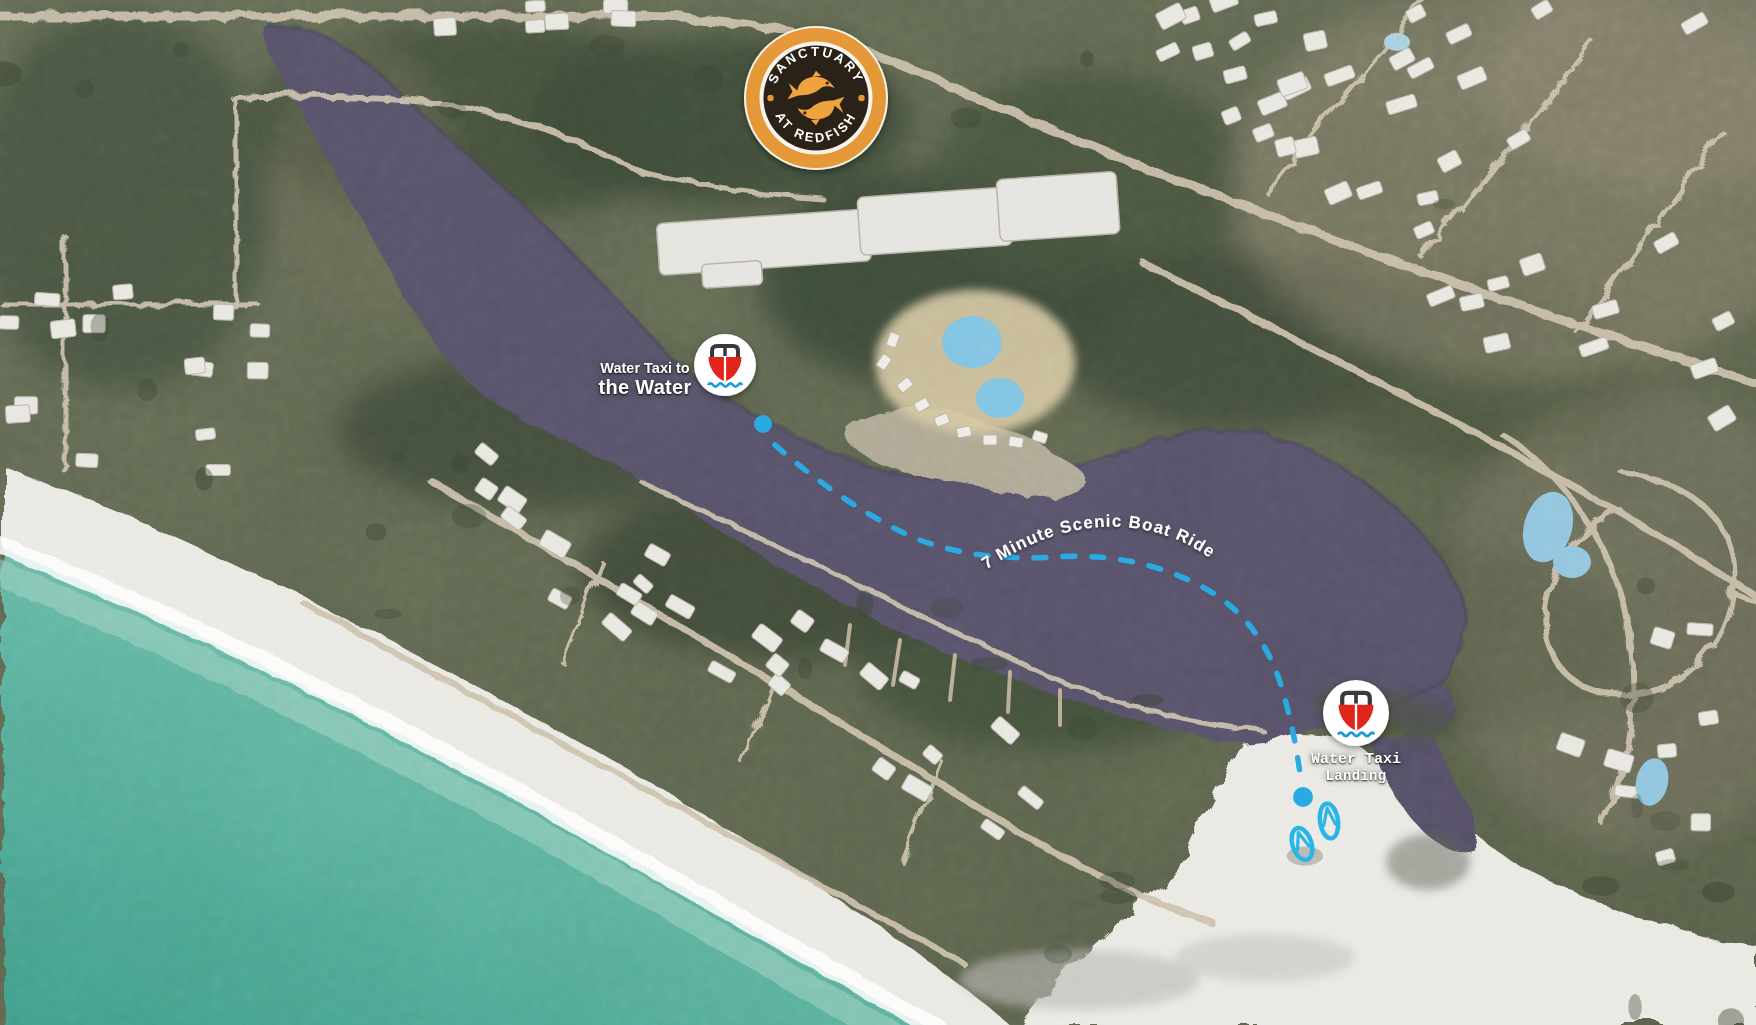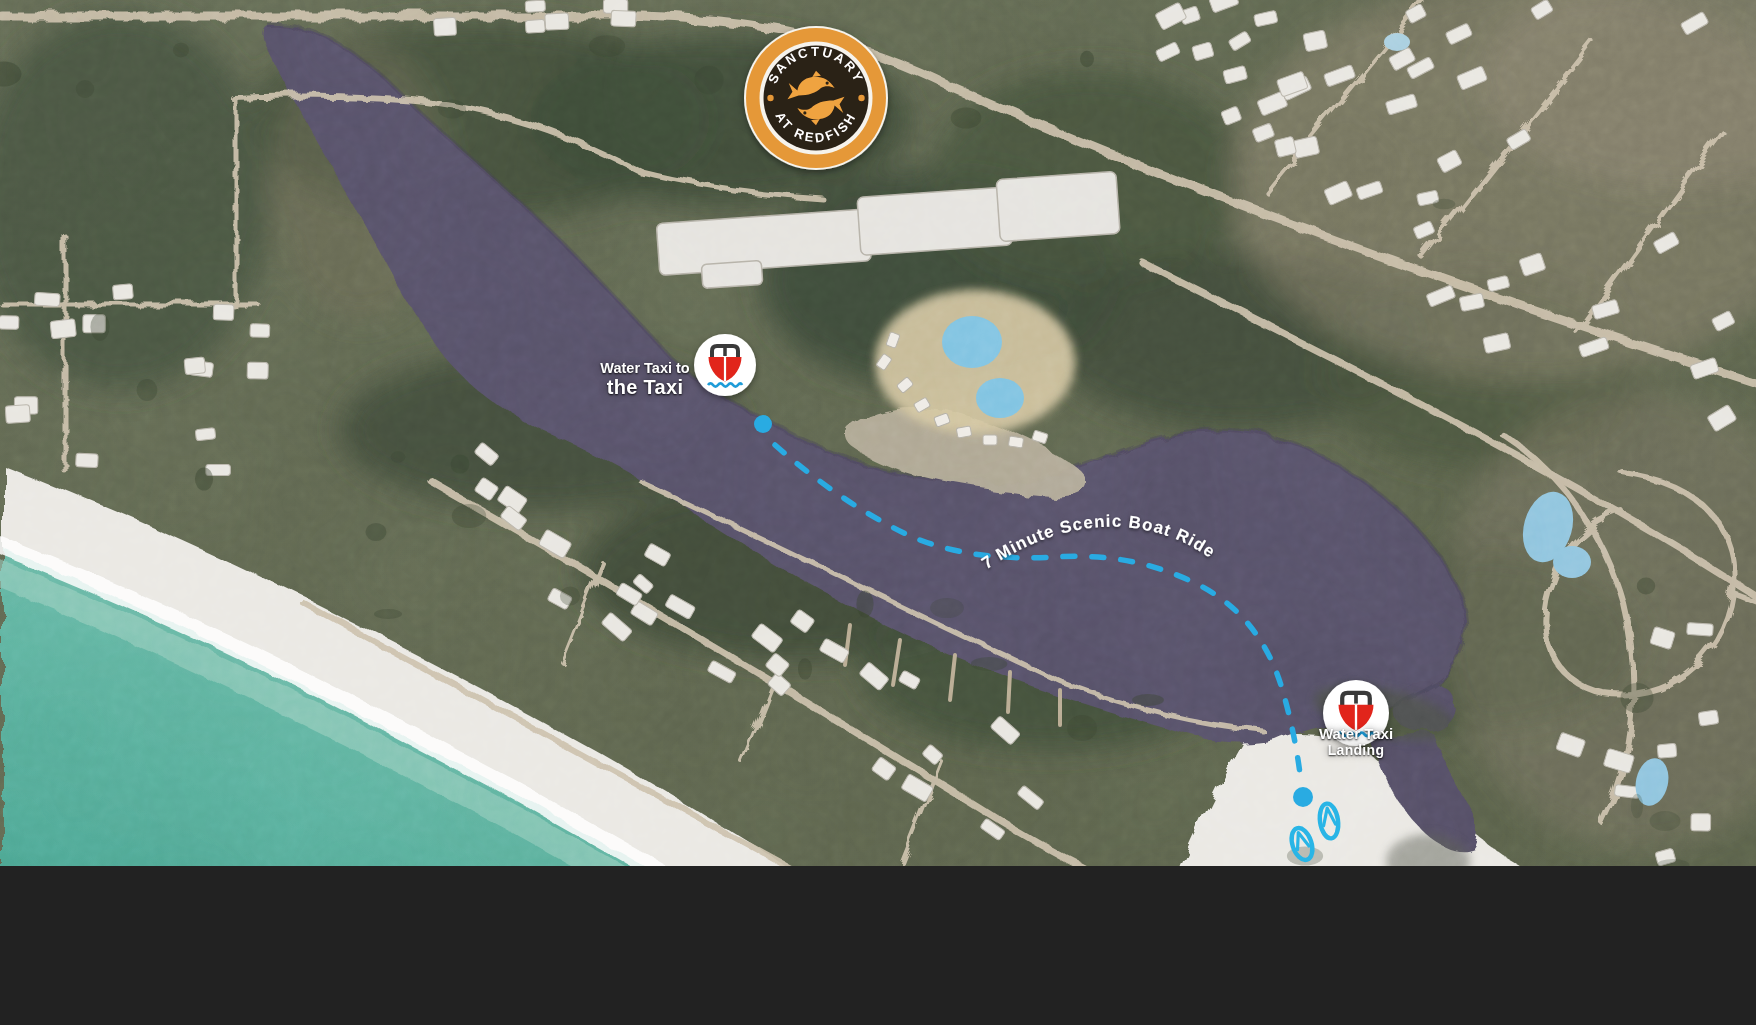--- a/index.html
+++ b/index.html
@@ -1,24 +1,24 @@
 <!DOCTYPE html>
 <html><head>
 <meta charset="utf-8">
 <style>
   html,body{margin:0;padding:0;background:#222;}
-  .stage{position:relative;width:1756px;height:866px;overflow:hidden;
+  .stage{position:relative;width:1756px;height:1025px;overflow:hidden;
          font-family:"Liberation Sans", sans-serif;background:#6d28d9;}
   .stage svg.layer{position:absolute;left:0;top:0;width:1756px;height:1025px;}
   .map-label{position:absolute;color:#fff;text-align:center;line-height:1.12;
              text-shadow:0 1px 2px rgba(0,0,0,.85),0 0 7px rgba(0,0,0,.5);}
   .map-label .small{font-size:14.5px;font-weight:600;display:block;}
   .map-label .big{font-size:20px;font-weight:800;display:block;letter-spacing:.3px;}
   #label-beach{left:560px;top:360px;width:170px;}
-  #label-landing{left:1266px;top:726px;width:180px;}
+  #label-landing{left:1266px;top:752px;width:180px;font-family:Liberation Mono, monospace;}
   #label-landing .small{font-size:15px;}
   #label-landing .big{font-size:14px;}
   .route-label-text{font-size:17px;font-weight:700;letter-spacing:1.1px;fill:#fff;}
   .logo-arc{font-size:13px;font-weight:700;letter-spacing:2.6px;fill:#fff;}
 </style>
 </head>
 <body>
 
 <div class="stage">
 
@@ -392,19 +392,19 @@
                    C 72,30 64,30 58,34 C 50,42 38,46 22,46 Z"></path>
           <path transform="rotate(180 50 50)" d="M 44,16 L 50,6 L 58,14 Z"></path>
           <circle cx="32" cy="74" r="2.6" fill="#2B2016"></circle>
         </g>
       </g>
     </g>
   </svg>
 
   <div class="map-label" id="label-beach">
     <span class="small">Water Taxi to</span>
-    <span class="big">the Taxi</span>
+    <span class="big">the Water</span>
   </div>
   <div class="map-label" id="label-landing">
     <span class="small">Water Taxi</span>
     <span class="big">Landing</span>
   </div>
 </div>
 
 </body></html>

